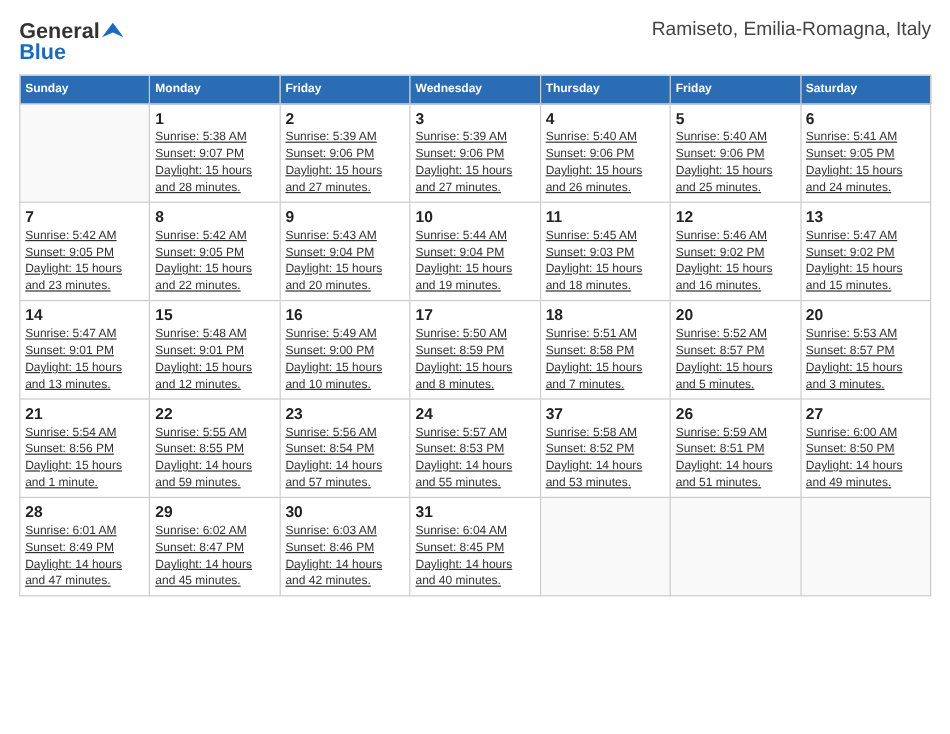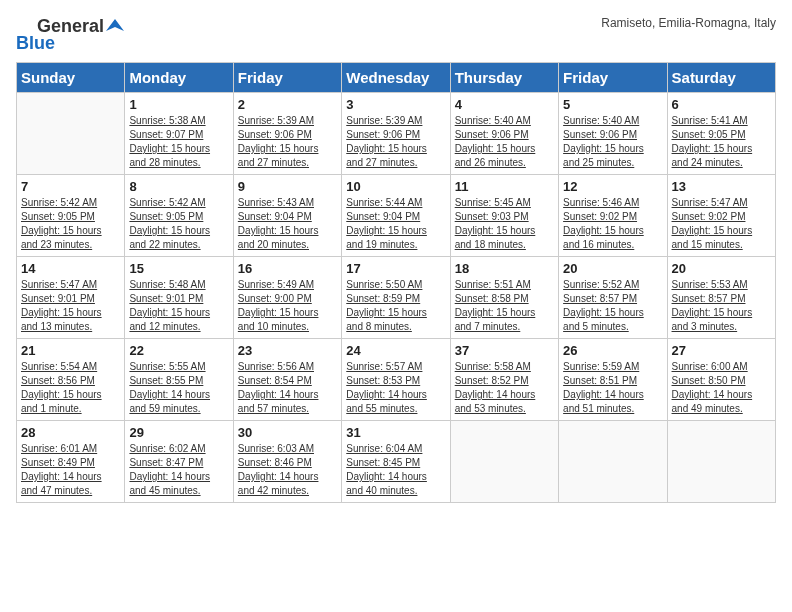--- a/index.html
+++ b/index.html
@@ -27,35 +27,35 @@
     }
     .title-block {
       text-align: right;
     }
     .title-block h1 {
       font-size: 36px;
       font-weight: bold;
       color: #222;
     }
     .title-block h2 {
-      font-size: 12px;
+      font-size: 16px;
       font-weight: normal;
       color: #444;
     }
     table {
       width: 100%;
       border-collapse: collapse;
       font-size: 11px;
     }
     thead tr th {
       background-color: #2a6db5;
       color: #fff;
       padding: 6px 4px;
       text-align: left;
-      font-size: 15px;
+      font-size: 10px;
       font-weight: bold;
       border: 1px solid #ccc;
     }
     tbody tr td {
       border: 1px solid #ccc;
       vertical-align: top;
       padding: 4px;
       height: 80px;
       color: #333;
       width: calc(100% / 7);
@@ -76,21 +76,21 @@
       color: #333;
       text-decoration: underline;
     }
   </style>
 </head>
 <body>
 
 <div class="header">
   <div class="logo">
     <div class="logo-row">
-      <span style="font-size:18px;font-weight:bold;color:#333;margin-left:21px;">General</span>
+      <span style="font-size:18px;font-weight:bold;color:#333;">General</span>
       <svg width="18" height="18" viewBox="0 0 18 18" style="margin-left:2px;margin-top:-2px;">
         <polygon points="9,2 18,14 9,10 0,14" fill="#1a6bbf"></polygon>
       </svg>
     </div>
     <span style="font-size:18px;font-weight:bold;color:#1a6bbf;margin-top:-4px;text-align:center;">Blue</span>
   </div>
   <div class="title-block">
     <h2>Ramiseto, Emilia-Romagna, Italy</h2>
   </div>
 </div>

